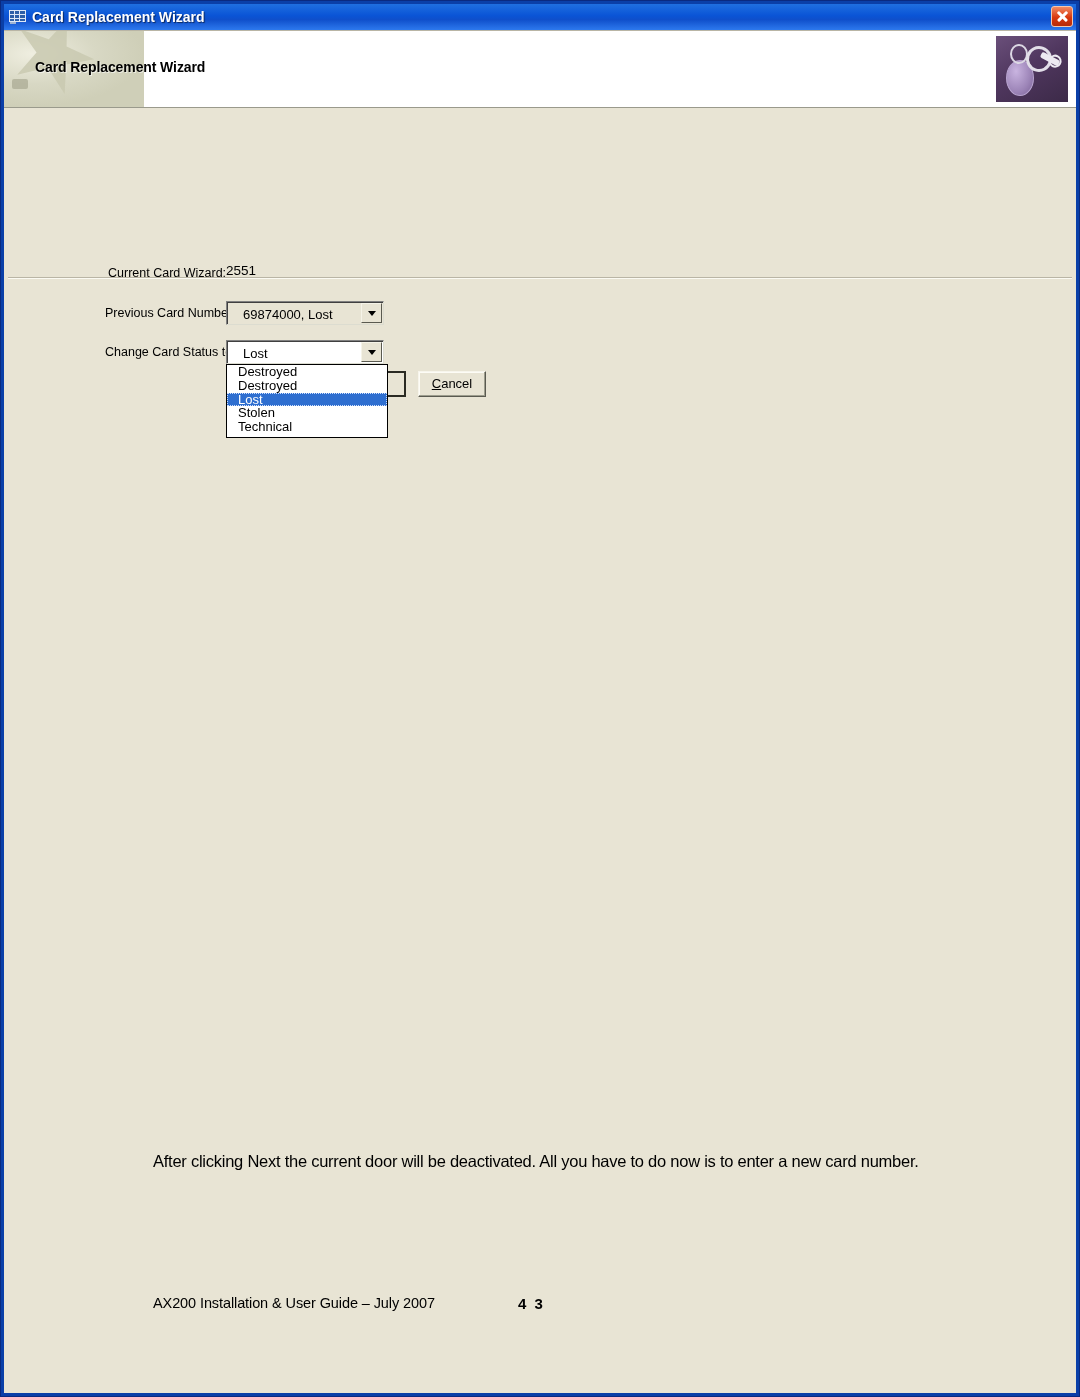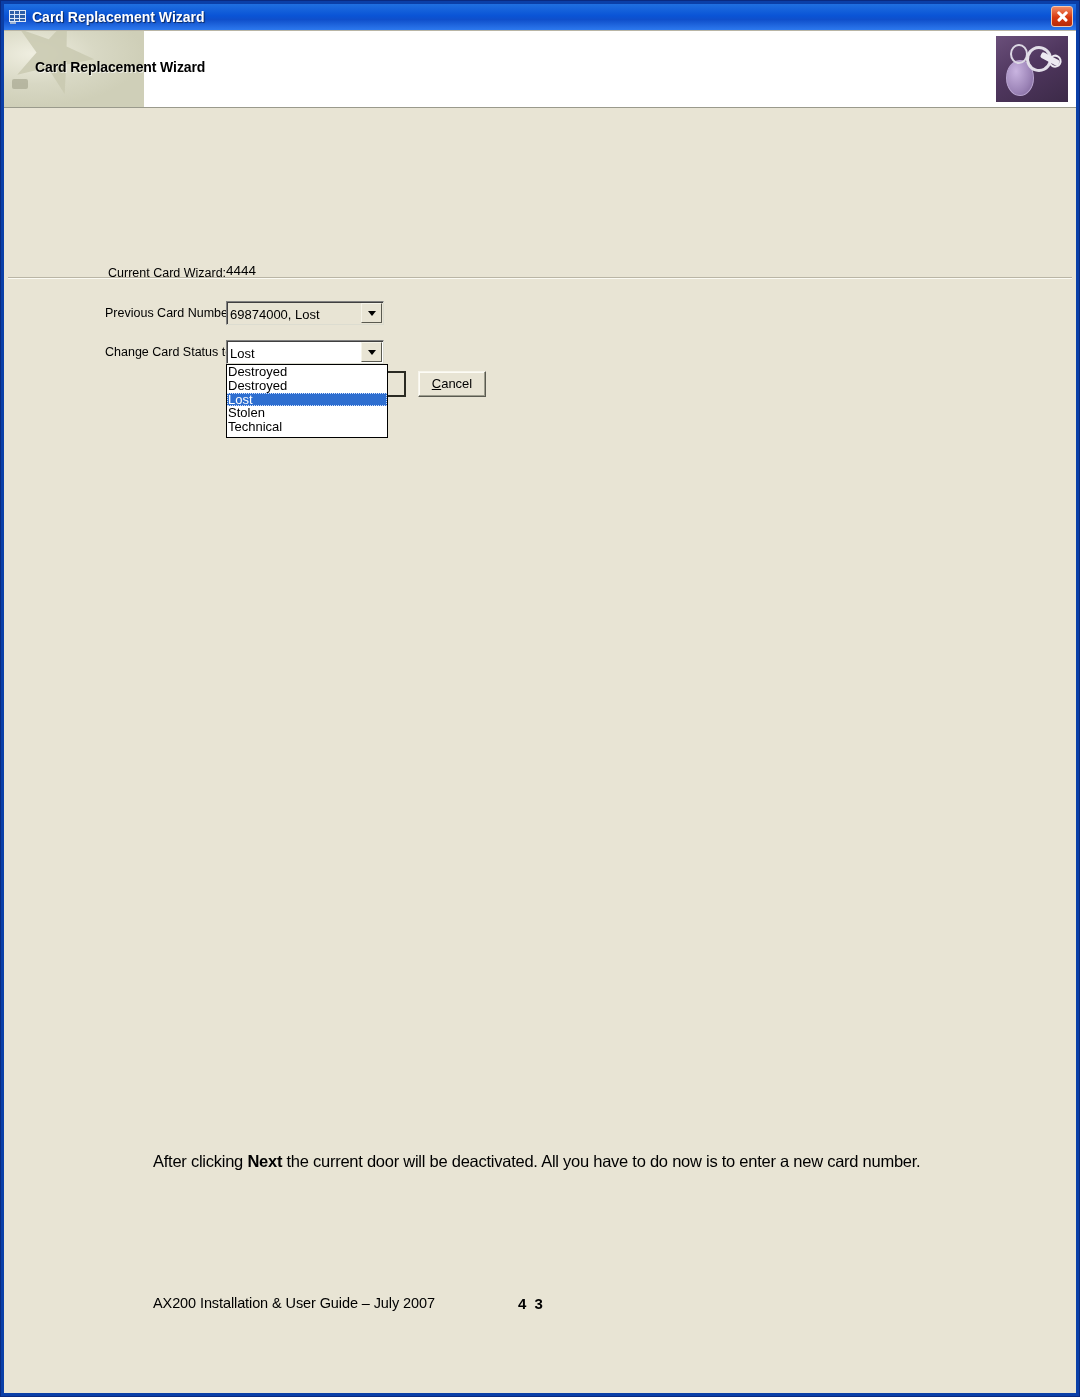--- a/index.html
+++ b/index.html
@@ -75,21 +75,21 @@
     font-size:14px;line-height:24px;padding-left:3px;
     white-space:nowrap;overflow:hidden;
   }
   .combo{
     position:absolute;left:0;top:0;height:26px;
     background:#fff;
     border:1px solid #808080;
     border-right-color:#dcdcd0;border-bottom-color:#dcdcd0;
     box-shadow:inset 1px 1px 0 #404040;
     box-sizing:border-box;
-    font-size:14px;line-height:24px;padding-left:3px;
+    font-size:14px;line-height:24px;padding-left:16px;
     white-space:nowrap;overflow:hidden;
   }
   .combo.yellow{background:#FBF4B8;}
   .combo .arrowbtn{
     position:absolute;right:1px;top:1px;width:21px;height:22px;
     background:#E8E4D4;
     border:1px solid #f5f3e8;
     border-right-color:#5a5a50;border-bottom-color:#5a5a50;
     box-sizing:border-box;
   }
@@ -280,39 +280,39 @@
 
   
   .dd-list{
     position:absolute;background:#fff;
     border:1px solid #000;
     box-sizing:border-box;
     font-size:13px;
     z-index:10;
   }
   .dd-item{
-    height:13.8px;line-height:13.5px;padding-left:1px;
+    height:13.8px;line-height:13.5px;padding-left:11px;
     white-space:nowrap;font-size:13px;
   }
   .dd-item.sel{
     background:#2F6FD0;color:#fff;
     outline:1px dotted #cfe0ff;outline-offset:-1px;
   }
 
   
   .sec-head{
     position:absolute;left:153px;
     color:#1F63A8;font-size:15.5px;font-weight:700;letter-spacing:-0.1px;
   }
   .para{
     position:absolute;left:153px;
     font-size:16.5px;line-height:26px;letter-spacing:-0.25px;
     width:775px;
   }
-  .para b{font-weight:700;}
+  .para b{font-weight:400;}
 
   .footer-line{
     position:absolute;left:153px;top:1295px;
     font-size:14.5px;letter-spacing:-0.1px;white-space:nowrap;
   }
   .footer-page{
     position:absolute;left:518px;top:1295px;
     font-size:15px;font-weight:700;letter-spacing:2px;
   }
 </style>
@@ -449,21 +449,21 @@
           <span class="fob"></span>
           <span class="ring2"></span>
           <span class="ring"></span>
           <span class="key"></span>
         </span>
       </div>
 
       <div class="wz-content">
 
         <span class="wzlabel" style="left:104px;top:158px;">Current Card Wizard:</span>
-        <span class="wzvalue" style="left:222px;top:155px;">4444</span>
+        <span class="wzvalue" style="left:222px;top:155px;">2551</span>
 
         <span class="wzlabel" style="left:101px;top:198px;">Previous Card Number:</span>
         <div class="combo" style="left:222px;top:193px;width:158px;height:24px;background:#E8E4D4;">
           <span style="font-size:13px;">69874000, Lost</span>
           <span class="arrowbtn" style="height:20px;"></span>
         </div>
 
         <span class="wzlabel" style="left:101px;top:237px;">Change Card Status to:</span>
         <div class="combo" style="left:222px;top:232px;width:158px;height:24px;">
           <span style="font-size:13px;">Lost</span>

